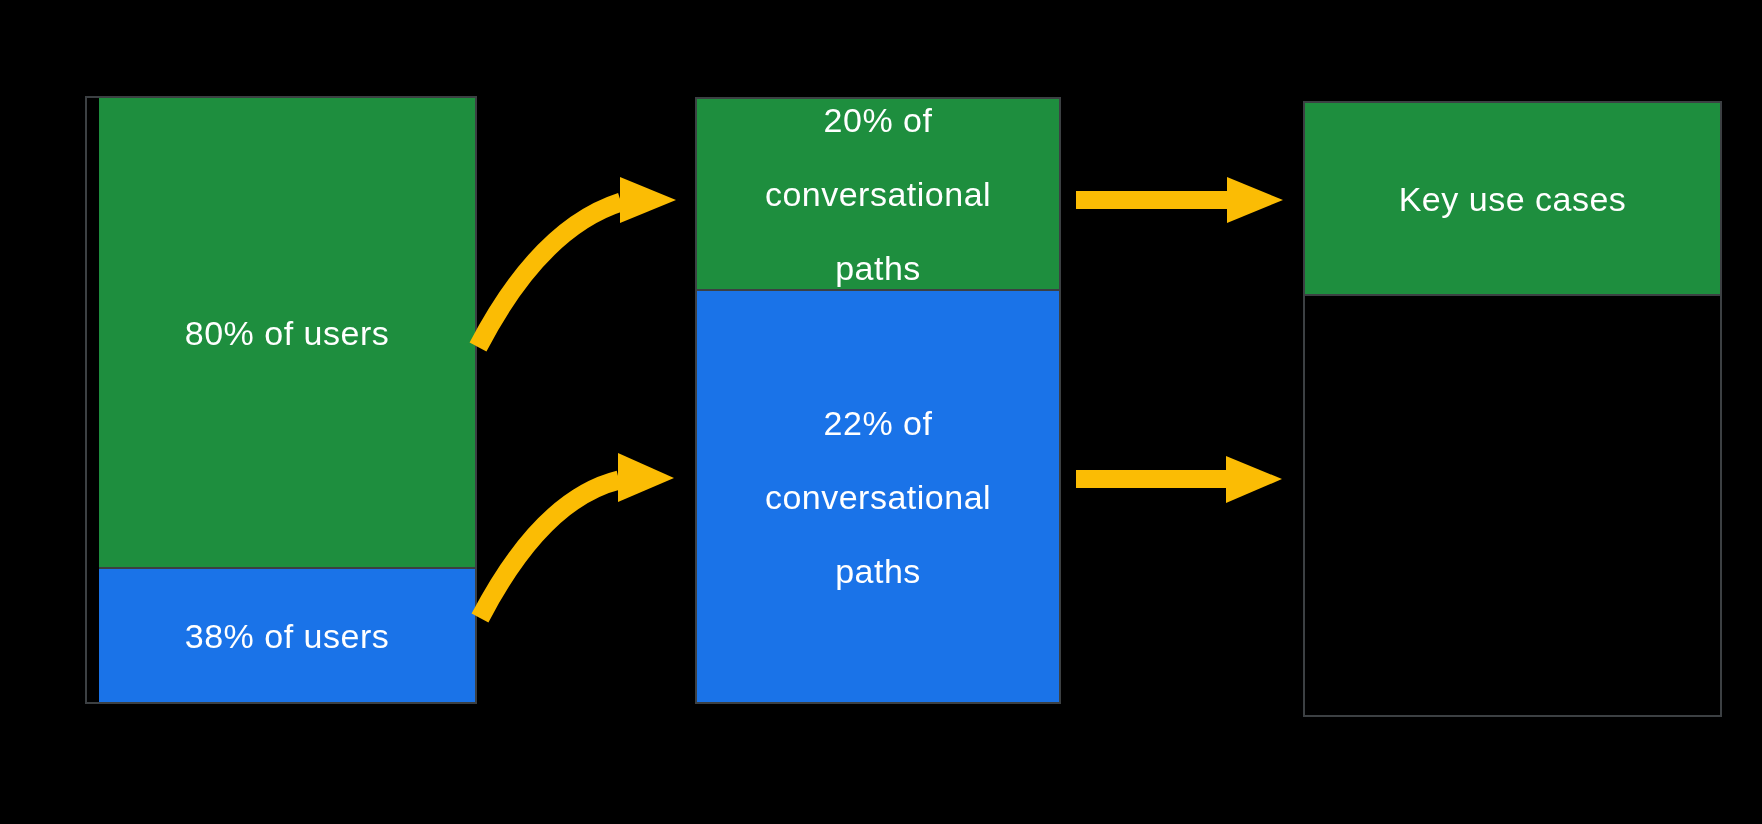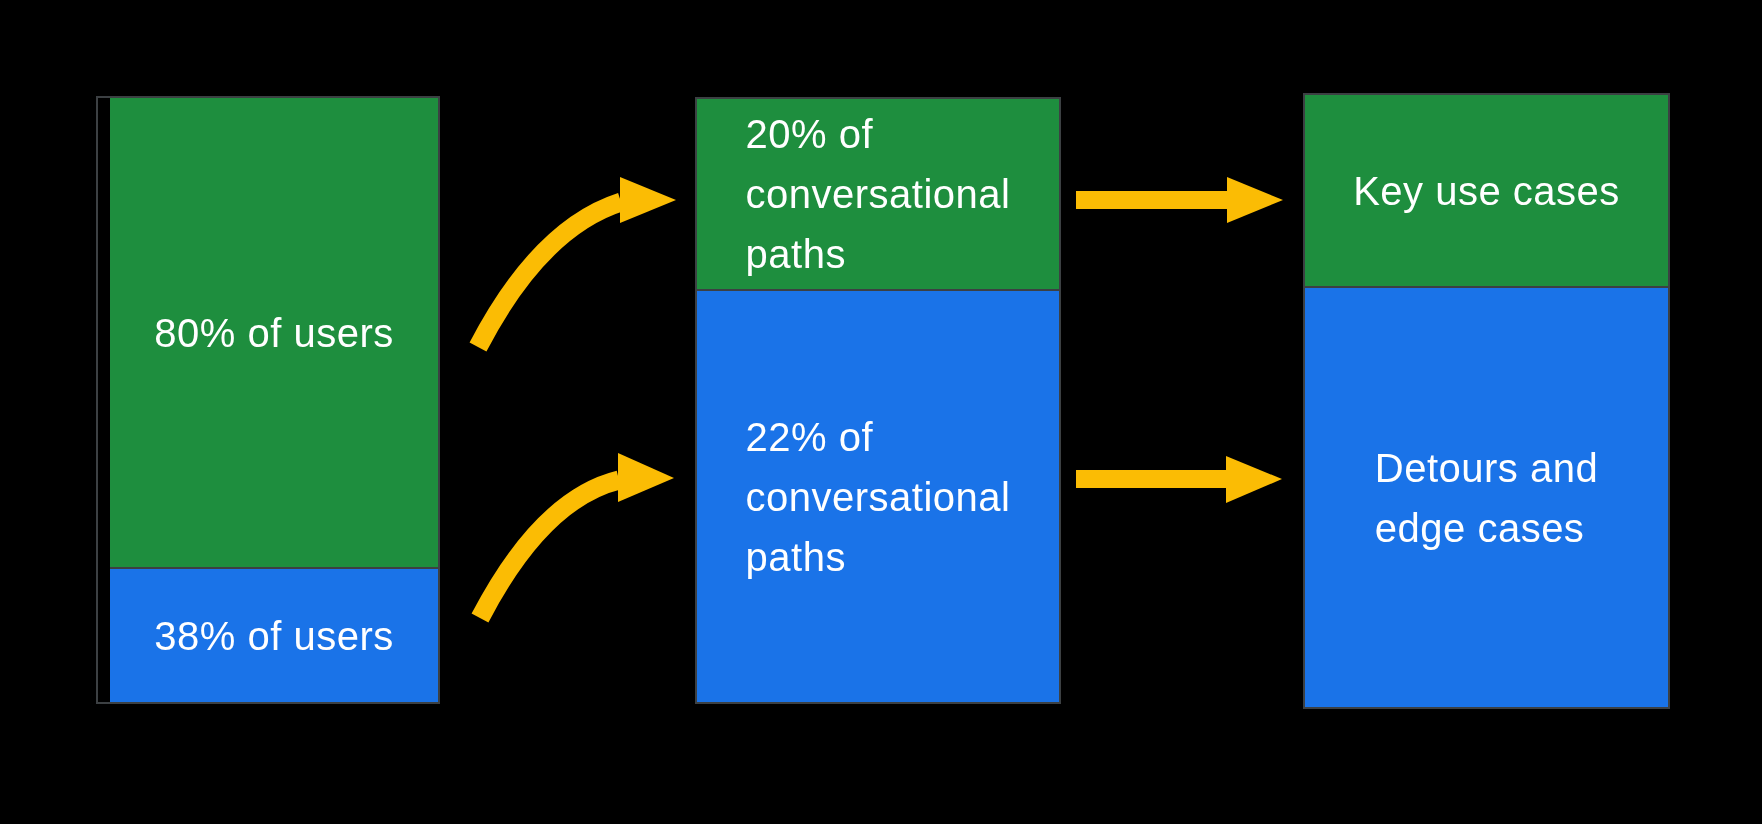--- a/index.html
+++ b/index.html
@@ -15,42 +15,43 @@
     overflow: hidden;
     font-family: "Liberation Sans", sans-serif;
   }
   .column {
     position: absolute;
     display: flex;
     flex-direction: column;
     box-sizing: border-box;
     border: 2px solid var(--border, #3c4043);
   }
-  .col-users   { left: 96px;   top: 96px; width: 344px; height: 608px; padding-left: 12px; }
+  .col-users   { left: 85px;   top: 96px; width: 392px; height: 608px; padding-left: 12px; }
   .col-paths   { left: 695px;  top: 97px; width: 366px; height: 607px; }
-  .col-results { left: 1303px; top: 93px; width: 367px; height: 616px; }
+  .col-results { left: 1303px; top: 101px; width: 419px; height: 616px; }
   .segment {
     display: flex;
     align-items: center;
     justify-content: center;
     box-sizing: border-box;
   }
   .segment.top {
     border-bottom: 2px solid var(--border, #3c4043);
   }
   .segment.bottom { flex: 1 1 auto; }
   .col-users .segment.top   { height: 471px; }
   .col-paths .segment.top   { height: 192px; }
   .col-results .segment.top { height: 193px; }
   .seg-green { background: var(--green, #1e8e3e); }
   .seg-blue  { background: var(--blue, #1a73e8); }
   .seg-label {
     color: var(--text, #ffffff);
-    font-size: 40px;
-    line-height: 60px;
+    font-size: 34px;
+    line-height: 74px;
+    text-align: center;
     white-space: pre-line;
     letter-spacing: 0.5px;
   }
   .arrows-layer {
     position: absolute;
     left: 0;
     top: 0;
     width: 1762px;
     height: 824px;
     pointer-events: none;
@@ -89,24 +90,20 @@
       <div class="seg-label">22% of
 conversational
 paths</div>
     </div>
   </div>
 
   <div class="column col-results">
     <div class="segment top seg-green">
       <div class="seg-label">Key use cases</div>
     </div>
-    <div class="segment bottom seg-blue">
-      <div class="seg-label">Detours and
-edge cases</div>
-    </div>
   </div>
 
   <svg class="arrows-layer" viewBox="0 0 1762 824" width="1762" height="824" xmlns="http://www.w3.org/2000/svg">
 
     <g>
       <path class="arrow-shaft" d="M478 347 Q540 228 621 202" stroke-width="19"></path>
       <polygon class="arrow-head" points="620,177 620,223 676,200"></polygon>
     </g>
 
     <g>

